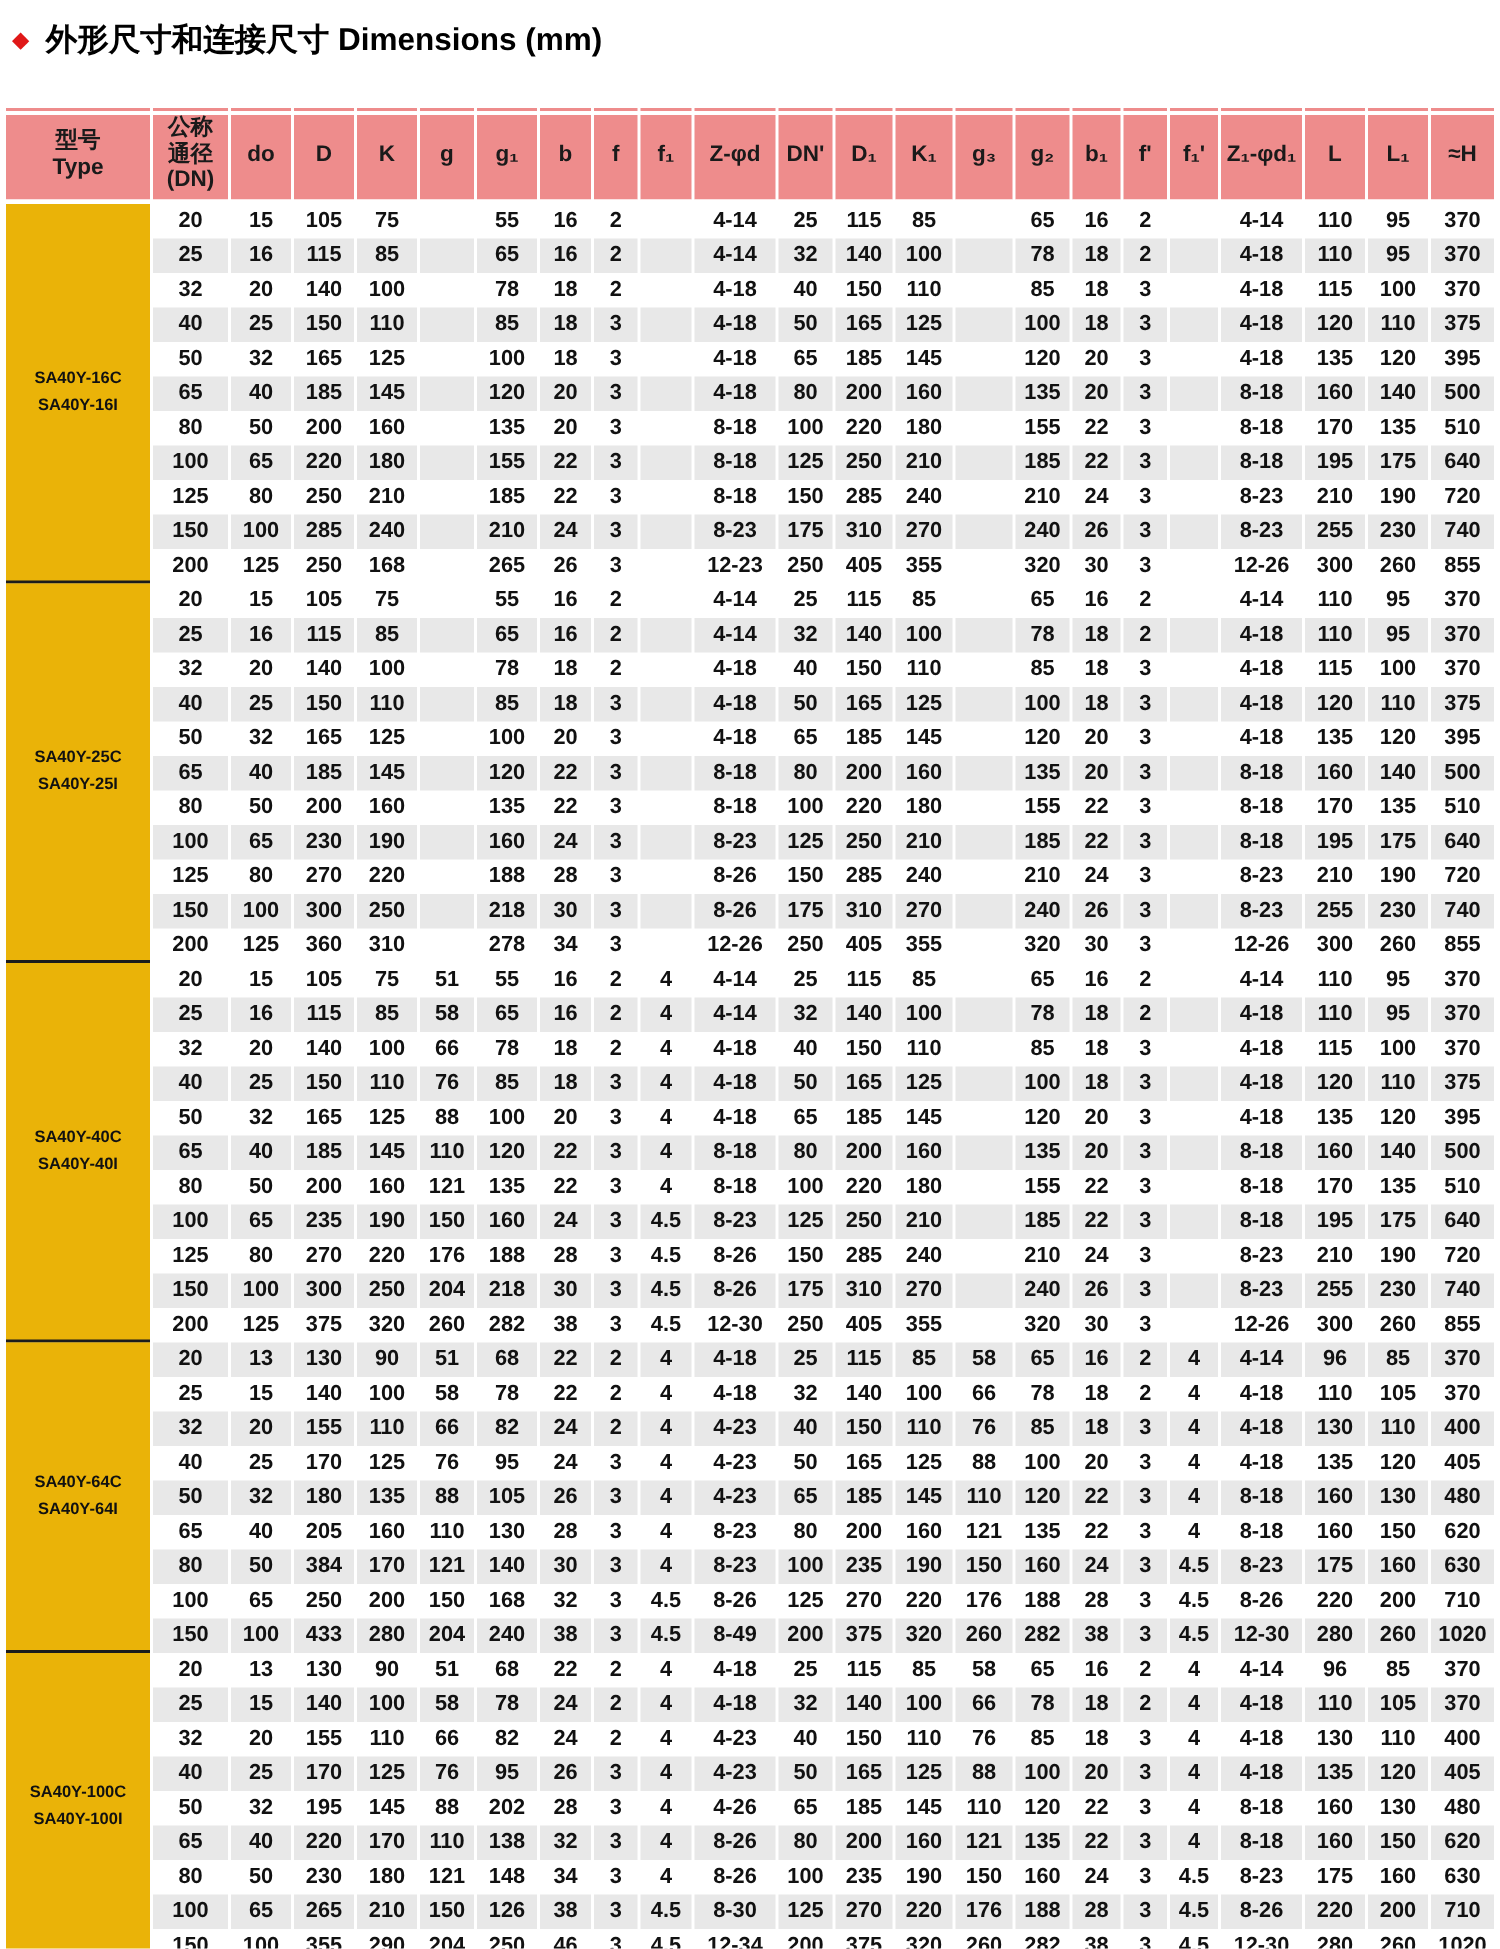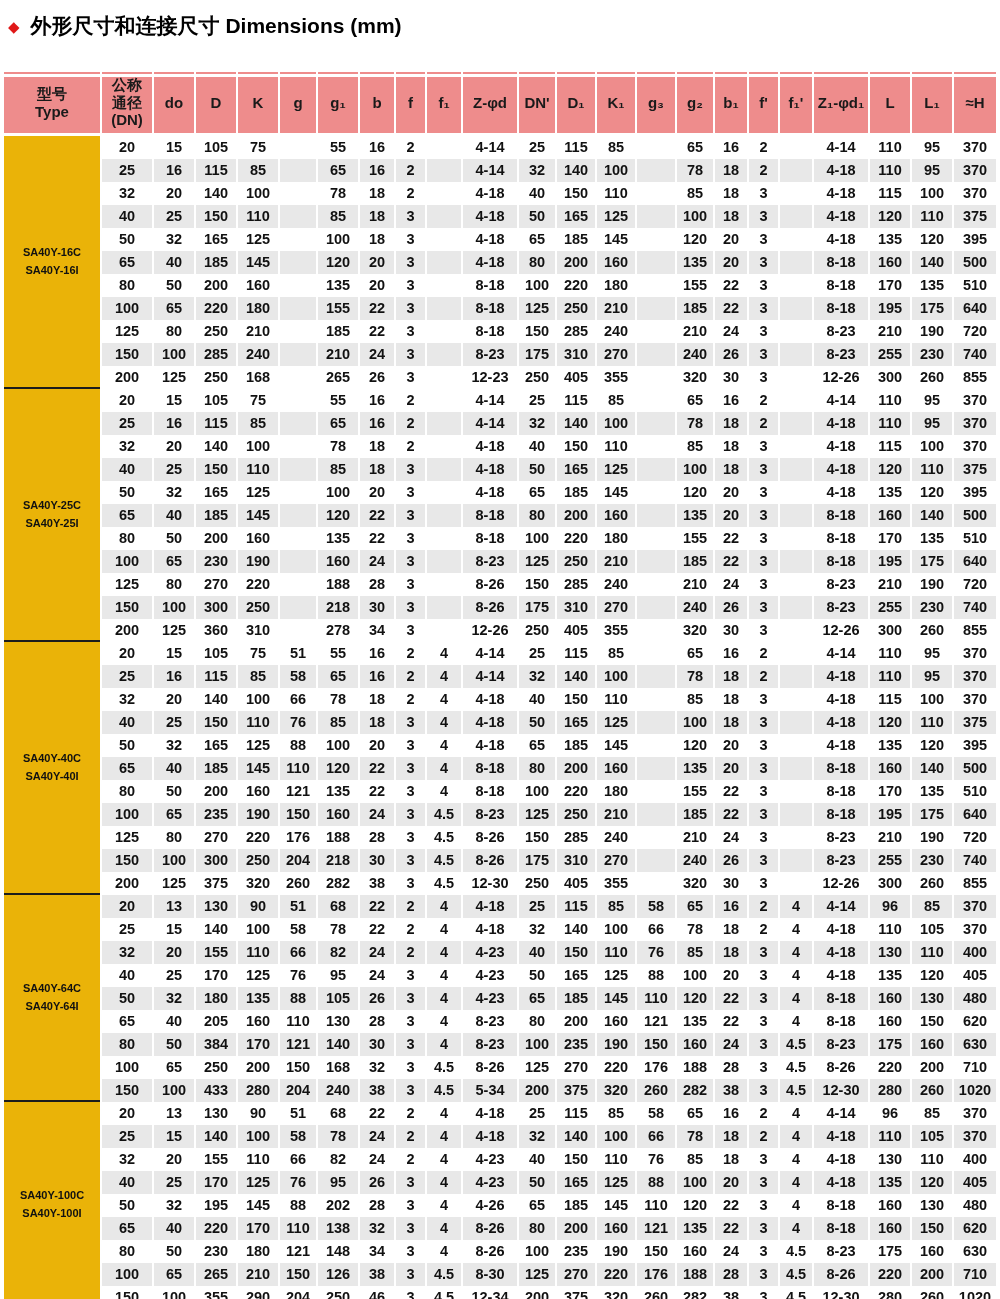--- a/index.html
+++ b/index.html
@@ -1086,21 +1086,21 @@
         <tr>
           <td class="stripe">150</td>
           <td class="stripe">100</td>
           <td class="stripe">433</td>
           <td class="stripe">280</td>
           <td class="stripe">204</td>
           <td class="stripe">240</td>
           <td class="stripe">38</td>
           <td class="stripe">3</td>
           <td class="stripe">4.5</td>
-          <td class="stripe">5-34</td>
+          <td class="stripe">8-49</td>
           <td class="stripe">200</td>
           <td class="stripe">375</td>
           <td class="stripe">320</td>
           <td class="stripe">260</td>
           <td class="stripe">282</td>
           <td class="stripe">38</td>
           <td class="stripe">3</td>
           <td class="stripe">4.5</td>
           <td class="stripe">12-30</td>
           <td class="stripe">280</td>

